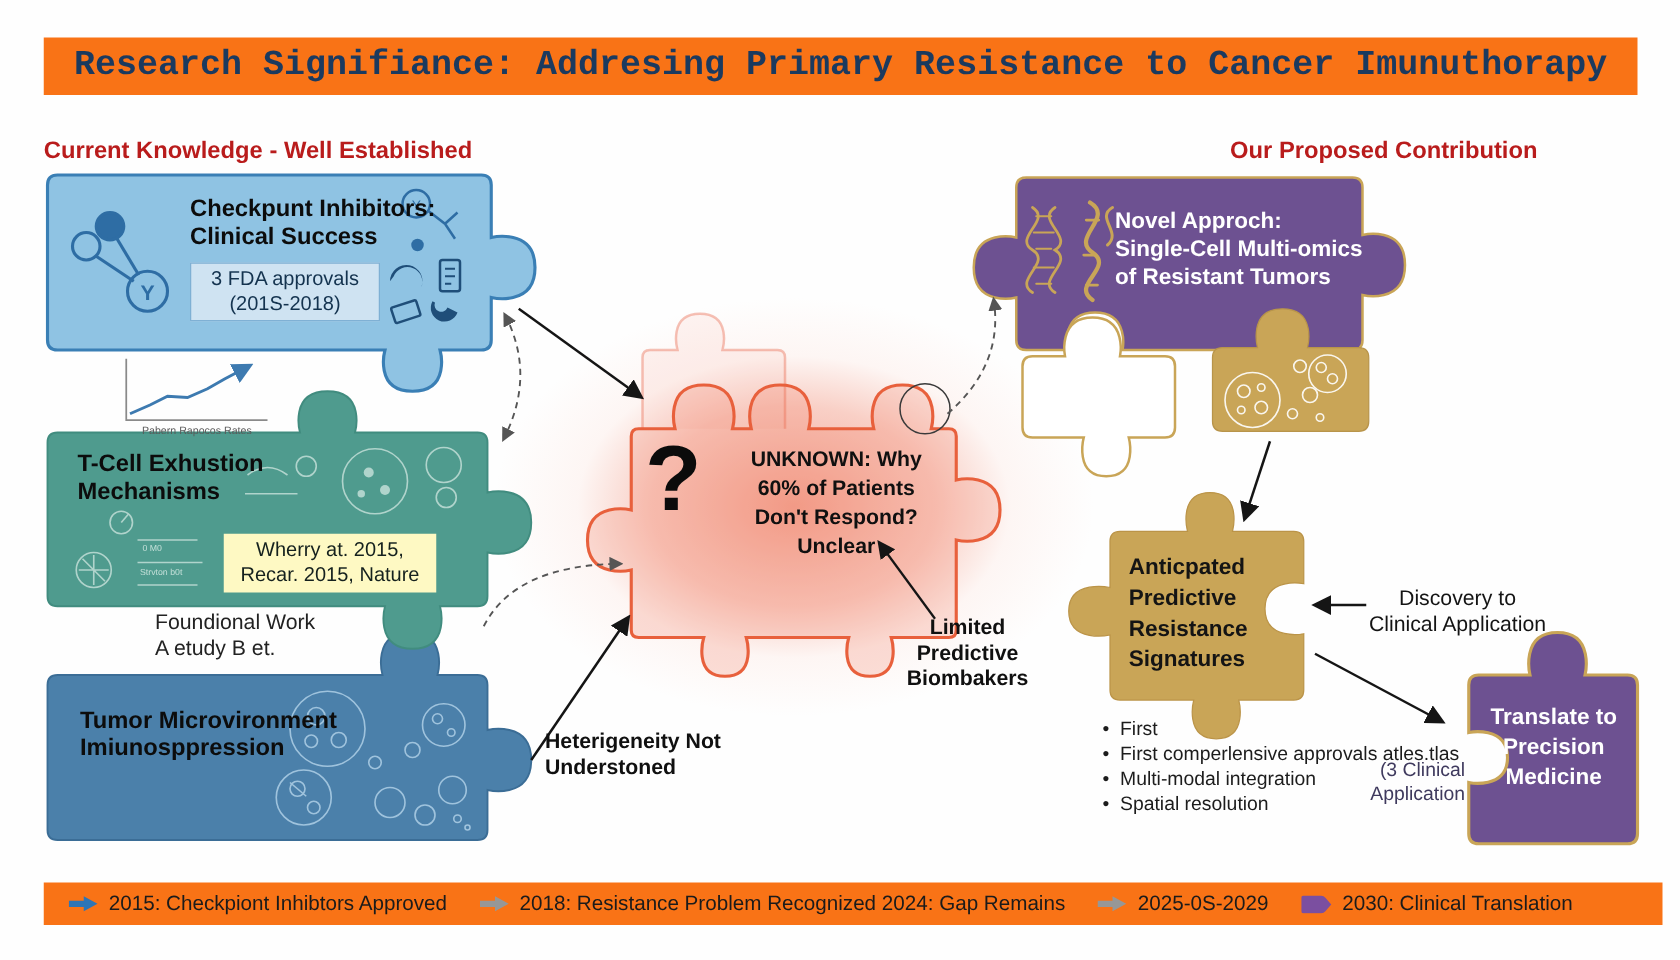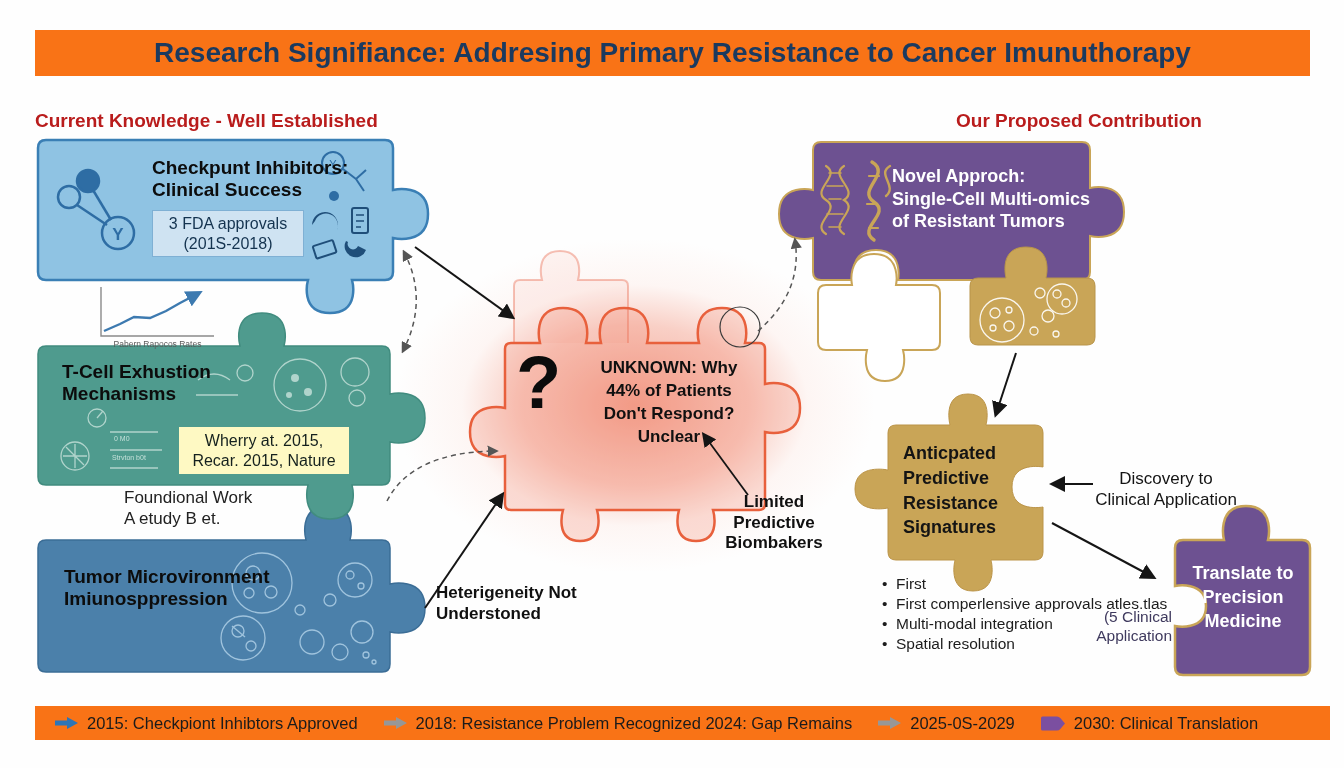--- a/index.html
+++ b/index.html
@@ -1,21 +1,21 @@
 <!DOCTYPE html>
 <html><head>
 <meta charset="utf-8">
 <style>
   html,body{margin:0;padding:0;background:#fff;}
   .stage{position:relative;width:1344px;height:768px;background:#fefefe;
          font-family:"Liberation Sans",sans-serif;overflow:hidden;color:#111;}
   .abs{position:absolute;}
   .ml{white-space:pre-line;}
   .bar{background:#f97316;}
-  .page-title{font-size:28px;font-weight:700;color:#1b3a5f;text-align:center;line-height:46px;}
+  .page-title{font-size:28px;font-weight:700;color:#1b3a5f;text-align:center;line-height:46px;font-family:Liberation Mono, monospace;}
   .h-section{font-size:19px;font-weight:700;color:#b91c1c;}
   .piece-title{font-size:19px;font-weight:700;color:#0c0c0c;line-height:1.16;}
   .badge{background:#cfe3f2;border:1.5px solid #7fb0d4;font-size:16px;color:#14334f;
          text-align:center;padding:3px 6px;line-height:1.22;}
   .cite{background:#fef9c3;font-size:16px;color:#15211e;text-align:center;padding:4px 6px;line-height:1.22;}
   .note{font-size:17px;color:#222;line-height:1.25;}
   .qmark{font-size:74px;font-weight:700;color:#0b0b0b;line-height:0.9;}
   .bold-label{font-size:17px;font-weight:700;color:#101010;line-height:1.22;}
   .white-title{font-size:18px;font-weight:700;color:#ffffff;line-height:1.25;}
   .caption{font-size:8.5px;color:#5a5a5a;text-align:center;}
@@ -167,41 +167,41 @@
       <path d="M 425 608 L 502 495" stroke="#151515" stroke-width="2" marker-end="url(#ahB)"></path>
       <path d="M 748 495 L 704 435" stroke="#151515" stroke-width="1.8" marker-end="url(#ahB)"></path>
       <path d="M 758 331 Q 803 292 795 240" stroke="#555" stroke-width="1.5" stroke-dasharray="5 4" marker-end="url(#ahG)"></path>
       <path d="M 1016 353 L 996 414" stroke="#151515" stroke-width="2" marker-end="url(#ahB)"></path>
       <path d="M 1093 484 L 1053 484" stroke="#151515" stroke-width="2" marker-end="url(#ahB)"></path>
       <path d="M 1052 523 L 1153 577" stroke="#151515" stroke-width="2" marker-end="url(#ahB)"></path>
     </g>
   </svg>
 
   <div class="abs h-section" style="left:35px;top:110px;">Current Knowledge - Well Established</div>
-  <div class="abs h-section" style="left:956px;top:110px;width:302px;">Our Proposed Contribution</div>
+  <div class="abs h-section" style="left:928px;top:110px;width:302px;text-align:right;">Our Proposed Contribution</div>
 
   <div class="abs piece-title ml" style="left:152px;top:157px;width:205px;">Checkpunt Inhibitors:
 Clinical Success</div>
   <div class="abs badge ml" style="left:152px;top:210px;width:138px;">3 FDA approvals
 (201S-2018)</div>
   <div class="abs caption" style="left:95px;top:339px;width:125px;">Pabern Rapocos Rates</div>
 
   <div class="abs piece-title ml" style="left:62px;top:361px;width:210px;">T-Cell Exhustion
 Mechanisms</div>
   <div class="abs cite ml" style="left:179px;top:427px;width:158px;">Wherry at. 2015,
 Recar. 2015, Nature</div>
   <div class="abs note ml" style="left:124px;top:487px;width:210px;">Foundional Work
 A etudy B et.</div>
 
   <div class="abs piece-title ml" style="left:64px;top:566px;width:245px;">Tumor Microvironment
 Imiunosppression</div>
 
   <div class="abs qmark" style="left:516px;top:350px;">?</div>
   <div class="abs bold-label ml" style="left:585px;top:357px;width:168px;text-align:center;line-height:1.35;">UNKNOWN: Why
-44% of Patients
+60% of Patients
 Don't Respond?
 Unclear</div>
   <div class="abs bold-label ml" style="left:710px;top:492px;width:128px;text-align:center;">Limited
 Predictive
 Biombakers</div>
   <div class="abs bold-label ml" style="left:436px;top:583px;width:190px;">Heterigeneity Not
 Understoned</div>
 
   <div class="abs white-title ml" style="left:892px;top:165px;width:240px;">Novel Approch:
 Single-Cell Multi-omics
@@ -213,21 +213,21 @@
 Signatures</div>
   <div class="abs ml" style="left:1082px;top:468px;width:168px;font-size:17px;color:#141414;text-align:center;line-height:1.25;">Discovery to
 Clinical Application</div>
 
   <div class="abs bullets" style="left:880px;top:574px;width:312px;">
     <div class="b">First</div>
     <div class="b">First comperlensive approvals atles.tlas</div>
     <div class="b">Multi-modal integration</div>
     <div class="b">Spatial resolution</div>
   </div>
-  <div class="abs clin ml" style="left:1090px;top:607px;width:82px;">(5 Clinical
+  <div class="abs clin ml" style="left:1090px;top:607px;width:82px;">(3 Clinical
 Application</div>
 
   <div class="abs white-title ml" style="left:1190px;top:562px;width:106px;text-align:center;line-height:1.32;">Translate to
 Precision
 Medicine</div>
 
   <div class="abs bar timeline" style="left:35px;top:706px;width:1275px;height:34px;">
     <div class="tl-item">
       <svg width="24" height="14" viewBox="0 0 24 14">
         <path d="M0 4.5 H12 V1 L23 7 L12 13 V9.5 H0 Z" fill="#2e75b6"></path>

